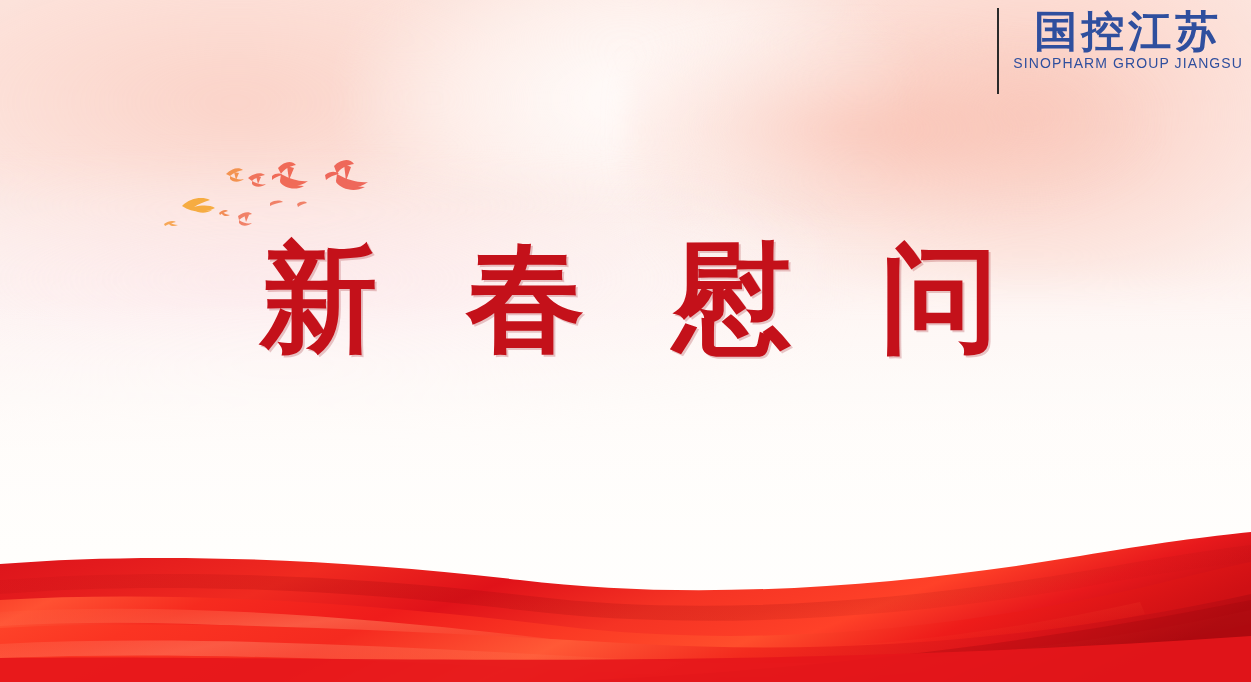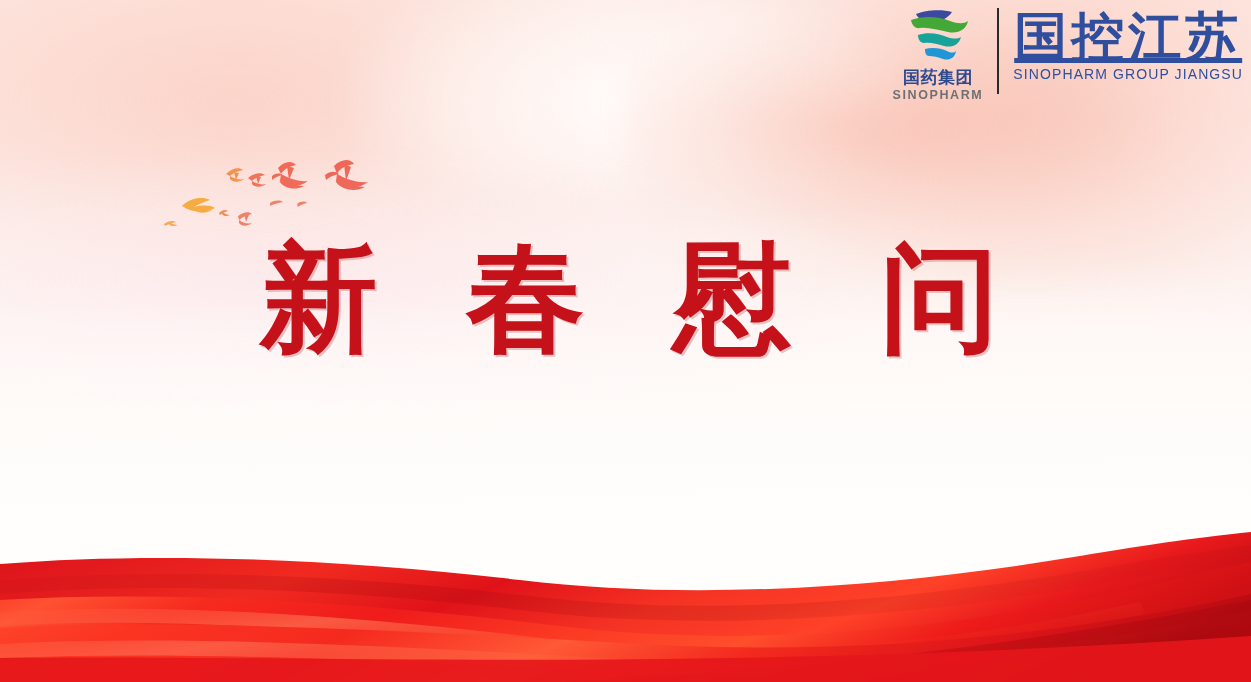--- a/index.html
+++ b/index.html
@@ -156,27 +156,26 @@
     flex: none;
   }
   .logo-text-block {
     display: flex;
     flex-direction: column;
     align-items: center;
     justify-content: flex-start;
     padding-top: 2px;
   }
   .logo-brand-cn {
-    font-size: 53px;
+    font-size: 43px;
     font-weight: bold;
     color: #2f4f9e;
     letter-spacing: 4px;
     line-height: 1.08;
     white-space: nowrap;
-    text-decoration: underline;
   }
   .logo-brand-en {
     margin-top: 2px;
     font-size: 14px;
     font-weight: normal;
     color: #2f4f9e;
     letter-spacing: 1.1px;
     line-height: 1;
     white-space: nowrap;
   }
@@ -287,30 +286,20 @@
           <path d="M178 18 C186 25, 196 29, 205 29 C194 35, 181 31, 176 24 Z"></path>
         </g>
       </g>
     </svg>
   </div>
 
   <div class="title">新 春 慰 问</div>
 
   <div class="logo-cluster">
 
-    <div class="logo-mark-block">
-      <svg class="logo-spiral" viewBox="0 0 76 58" xmlns="http://www.w3.org/2000/svg">
-        <path d="M16 6 C25 2, 42 1, 52 4 C48 10, 41 14, 32 14 C24 14, 18 11, 16 6 Z" fill="#3b4a9e"></path>
-        <path d="M11 12 C22 8, 38 8, 50 13 C58 16, 64 16, 68 13 C66 22, 58 26, 48 24 C38 22, 28 19, 20 20 C15 21, 12 17, 11 12 Z" fill="#43a838"></path>
-        <path d="M18 27 C27 24, 38 25, 47 29 C53 31, 58 31, 61 29 C59 37, 52 40, 44 38 C37 36, 30 34, 24 35 C20 35, 18 31, 18 27 Z" fill="#17a39a"></path>
-        <path d="M25 41 C32 39, 41 40, 47 43 C51 45, 54 45, 56 43 C55 50, 49 53, 43 51 C38 49, 33 48, 29 48 C26 48, 25 45, 25 41 Z" fill="#2196d6"></path>
-      </svg>
-      <div class="logo-mark-cn">国药集团</div>
-      <div class="logo-mark-en">SINOPHARM</div>
-    </div>
 
     <div class="logo-divider"></div>
 
     <div class="logo-text-block">
       <div class="logo-brand-cn">国控江苏</div>
       <div class="logo-brand-en">SINOPHARM GROUP JIANGSU</div>
     </div>
 
   </div>
 

